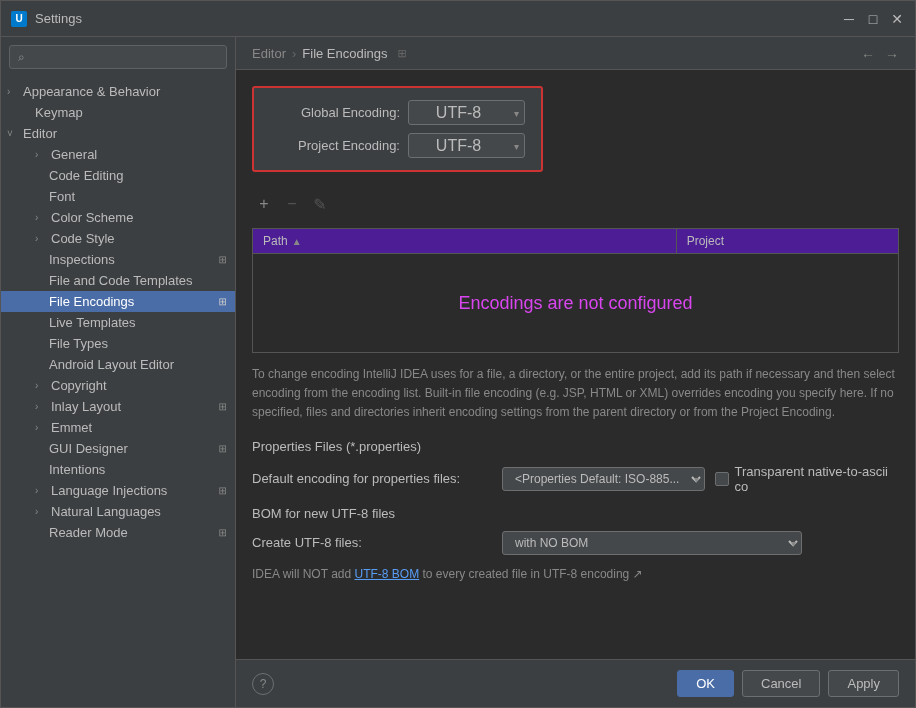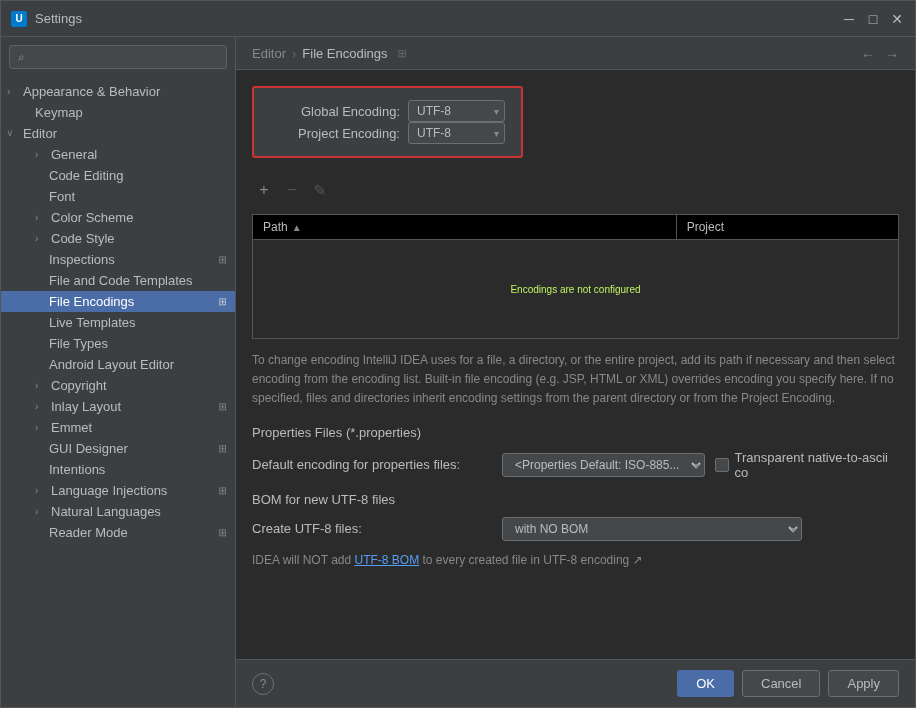--- a/index.html
+++ b/index.html
@@ -183,40 +183,42 @@
       background: #3c3f41;
       border: 2px solid #cc3333;
       border-radius: 3px;
       padding: 12px 16px;
       display: inline-block;
       margin-bottom: 16px;
     }
     .encoding-row {
       display: flex;
       align-items: center;
+      margin-bottom: 8px;
       gap: 8px;
     }
     .encoding-row:last-child { margin-bottom: 0; }
     .encoding-label {
       color: #bbbbbb;
       width: 130px;
       text-align: right;
       font-size: 13px;
     }
     .encoding-select {
       background: #45484a;
       border: 1px solid #6c6e6f;
       border-radius: 3px;
       color: #bbbbbb;
       padding: 3px 24px 3px 8px;
-      font-size: 12px;
+      font-size: 16px;
       appearance: none;
       cursor: pointer;
       position: relative;
       min-width: 80px;
+      text-align: center;
     }
     .select-wrapper {
       position: relative;
       display: inline-block;
     }
     .select-wrapper::after {
       content: '▾';
       position: absolute;
       right: 6px;
       top: 50%;
@@ -241,21 +243,21 @@
       cursor: pointer;
       display: flex;
       align-items: center;
       justify-content: center;
       font-size: 16px;
       border-radius: 2px;
     }
     .toolbar-btn.disabled { color: #555; cursor: not-allowed; }
     .table-header {
       display: flex;
-      background: #000000;
+      background: #4c1d95;
       border: 1px solid #555;
       border-bottom: none;
       align-items: center;
     }
     .table-header-cell {
       padding: 5px 10px;
       color: #bbbbbb;
       font-size: 12px;
       display: flex;
       align-items: center;
@@ -268,22 +270,22 @@
     .table-header-cell:last-child { flex: 1; }
     .table-body {
       background: #2b2b2b;
       border: 1px solid #555;
       min-height: 100px;
       display: flex;
       align-items: center;
       justify-content: center;
     }
     .table-empty {
-      color: #bef264;
-      font-size: 10px;
+      color: #d946ef;
+      font-size: 18px;
     }
     .info-text {
       color: #888;
       font-size: 12px;
       line-height: 1.6;
       margin-top: 12px;
       margin-bottom: 16px;
     }
     .section-title {
       color: #bbbbbb;

